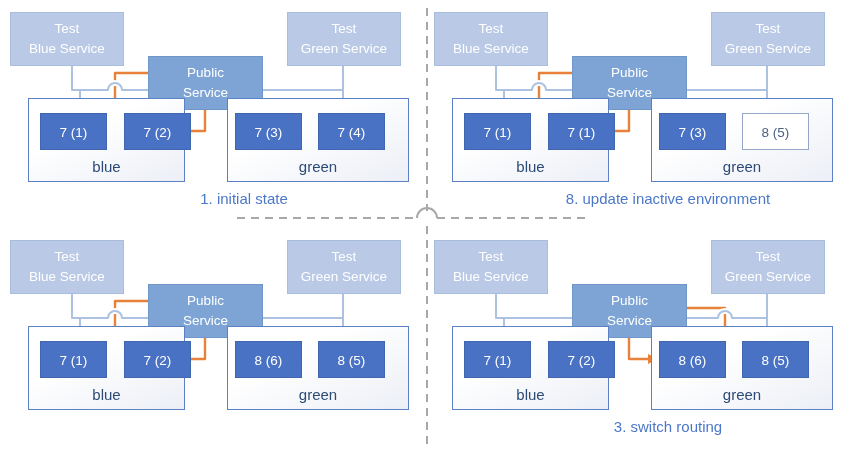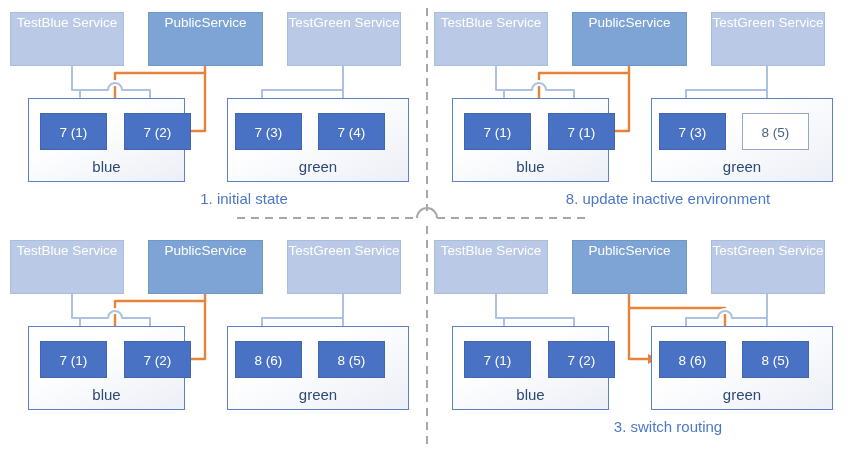--- a/index.html
+++ b/index.html
@@ -10,24 +10,24 @@
     --env-border:#5c80c4; --env-label:#2d4b77;
     --caption:#4c78c8; --arrow-light:#adc2e2; --arrow-orange:#e8823b;
     --dash:#a8a8a8;
   }
   html,body{margin:0;padding:0;background:#ffffff;}
   body{font-family:"Liberation Sans",sans-serif;}
   #stage{position:relative;width:848px;height:456px;background:#ffffff;overflow:hidden;}
   .panel{position:absolute;width:424px;height:228px;}
   .panel.p0{left:0;top:0}.panel.p1{left:424px;top:0}.panel.p2{left:0;top:228px}.panel.p3{left:424px;top:228px}
   .arrows{position:absolute;left:0;top:0;pointer-events:none;}
-  .svc{position:absolute;top:12px;height:52px;display:flex;flex-direction:row;justify-content:center;
+  .svc{position:absolute;top:12px;height:52px;display:flex;flex-direction:column;justify-content:center;
        text-align:center;color:#ffffff;font-size:13.5px;line-height:1.5;}
   .svc.light{background:var(--light-box);border:1px solid var(--light-box-border);}
-  .svc.mid{background:var(--public-box);border:1px solid var(--public-box-border);}
+  .svc.mid{background:var(--public-box);border:1px solid var(--public-box-border);margin-top:44px;}
   .svc.sb{left:10px;width:112px}.svc.sp{left:148px;width:113px}.svc.sg{left:287px;width:112px}
   .env{position:absolute;top:98px;height:84px;border:1.5px solid var(--env-border);
        background:linear-gradient(155deg,#ffffff 35%,#eceff6 100%);
        display:flex;align-items:flex-end;justify-content:center;box-sizing:border-box;}
   .env.blue{left:28px;width:157px}.env.green{left:227px;width:182px}
   .env-label{color:var(--env-label);font-size:15px;padding-bottom:6px;}
   .vbox{position:absolute;top:113px;width:67px;height:37px;line-height:37px;text-align:center;
         font-size:13.5px;color:#ffffff;background:var(--version-box);
         border:1px solid var(--version-box-border);box-sizing:border-box;}
   .vbox.v1{left:40px}.vbox.v2{left:124px}.vbox.v3{left:235px}.vbox.v4{left:318px}

